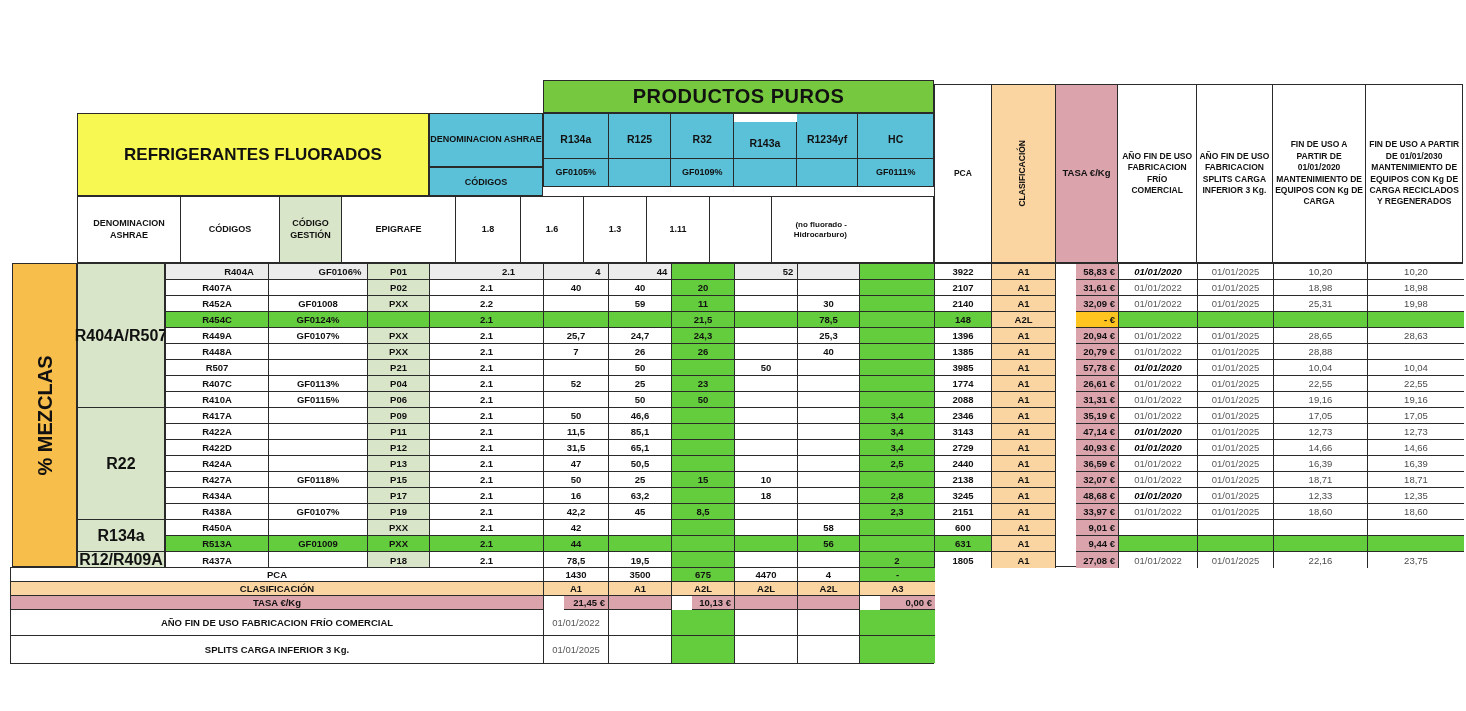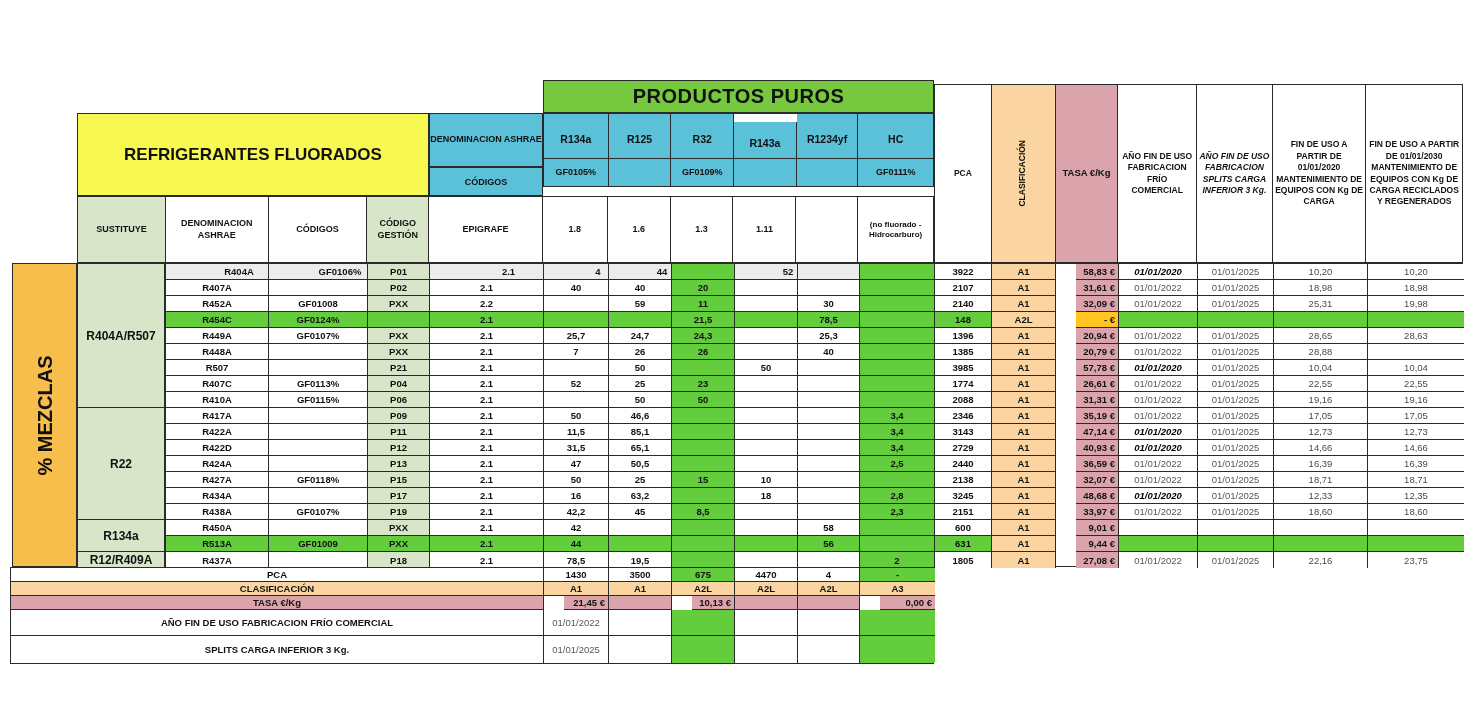--- a/index.html
+++ b/index.html
@@ -47,21 +47,21 @@
   .tasa{justify-content:flex-end;padding-right:3px;margin-left:20px;}
   .date{font-weight:normal;color:var(--dgray);font-size:9.5px;}
   .dateb{font-weight:bold;color:#000;font-style:italic;}
   .val{font-weight:normal;color:#4a4a4a;}
   .rh{font-size:8.5px;line-height:1.35;white-space:normal;padding:2px;}
   .vert{writing-mode:vertical-rl;transform:rotate(180deg);font-size:8.5px;font-weight:bold;
     display:flex;align-items:center;justify-content:center;}
   .vwrap{display:flex;align-items:center;justify-content:center;}
   .striptxt{transform:rotate(-90deg);font-size:20px;font-weight:bold;white-space:nowrap;}
   .group-cell{box-sizing:border-box;border-bottom:1px solid var(--bc);background:var(--glight);
-    display:flex;align-items:center;justify-content:center;font-size:12px;font-weight:bold;}
+    display:flex;align-items:center;justify-content:center;font-size:16px;font-weight:bold;}
   .group-cell:last-child{border-bottom:none;}
   .prodname{font-size:10.5px;}
   .epismall{font-size:8px;line-height:1.25;white-space:normal;}
   .botrow{display:grid;grid-template-columns:533px 65px 63px 63px 63px 62px 75px;box-sizing:border-box;}
 </style>
 </head>
 <body>
 
 <div class="canvas">
 
@@ -92,41 +92,40 @@
   <div class="sec sec-prodcodes">
       <div class="cell hcell blue" style="width: 65px;">GF0105%</div>
       <div class="cell hcell blue" style="width: 63px;"></div>
       <div class="cell hcell blue" style="width: 63px;">GF0109%</div>
       <div class="cell hcell blue" style="width: 63px;"></div>
       <div class="cell hcell blue" style="width: 62px;"></div>
       <div class="cell hcell blue br0" style="width: 75px;">GF0111%</div>
     </div>
 
   <div class="sec sec-subhdr">
-    <div class="cell hcell glight" style="width:88px">SUSTITUYE</div>
     <div class="cell hcell" style="width:103px">DENOMINACION ASHRAE</div>
     <div class="cell hcell" style="width:99px">CÓDIGOS</div>
     <div class="cell hcell glight" style="width:62px">CÓDIGO GESTIÓN</div>
     <div class="cell hcell" style="width:114px">EPIGRAFE</div>
   <div class="cell hcell" style="width: 65px;">1.8</div>
       <div class="cell hcell" style="width: 63px;">1.6</div>
       <div class="cell hcell" style="width: 63px;">1.3</div>
       <div class="cell hcell" style="width: 63px;">1.11</div>
       <div class="cell hcell" style="width: 62px;"></div>
-      <div class="cell hcell epismall br0" style="width: 75px;">(no fluorado - Hidrocarburo)</div>
+      <div class="cell hcell epismall br0" style="width: 75px; text-align: right;">(no fluorado - Hidrocarburo)</div>
     </div>
 
   <div class="sec sec-righthdr">
       <div class="cell hcell rh" style="width: 57px;">PCA</div>
       <div class="cell hcell rh peach vwrap" style="width: 64px;">
         <div class="vert">CLASIFICACIÓN</div>
       </div>
       <div class="cell hcell rh pink" style="width: 63px; font-size: 9.5px;">TASA €/Kg</div>
       <div class="cell hcell rh" style="width: 79px;">AÑO FIN DE USO FABRICACION FRÍO COMERCIAL</div>
-      <div class="cell hcell rh" style="width: 76px; font-style: italic;">AÑO FIN DE USO FABRICACION SPLITS CARGA INFERIOR 3 Kg.</div>
+      <div class="cell hcell rh" style="width: 76px;">AÑO FIN DE USO FABRICACION SPLITS CARGA INFERIOR 3 Kg.</div>
       <div class="cell hcell rh" style="width: 94px;">FIN DE USO A PARTIR DE 01/01/2020 MANTENIMIENTO DE EQUIPOS CON Kg DE CARGA</div>
       <div class="cell hcell rh br0" style="width: 96px;">FIN DE USO A PARTIR DE 01/01/2030 MANTENIMIENTO DE EQUIPOS CON Kg DE CARGA RECICLADOS Y REGENERADOS</div>
     </div>
 
   <div class="sec sec-strip center">
     <span class="striptxt">% MEZCLAS</span>
   </div>
 
   <div class="sec sec-groups">
       <div class="group-cell" style="height: 144px; flex: 0 0 auto;">R404A/R507</div>

